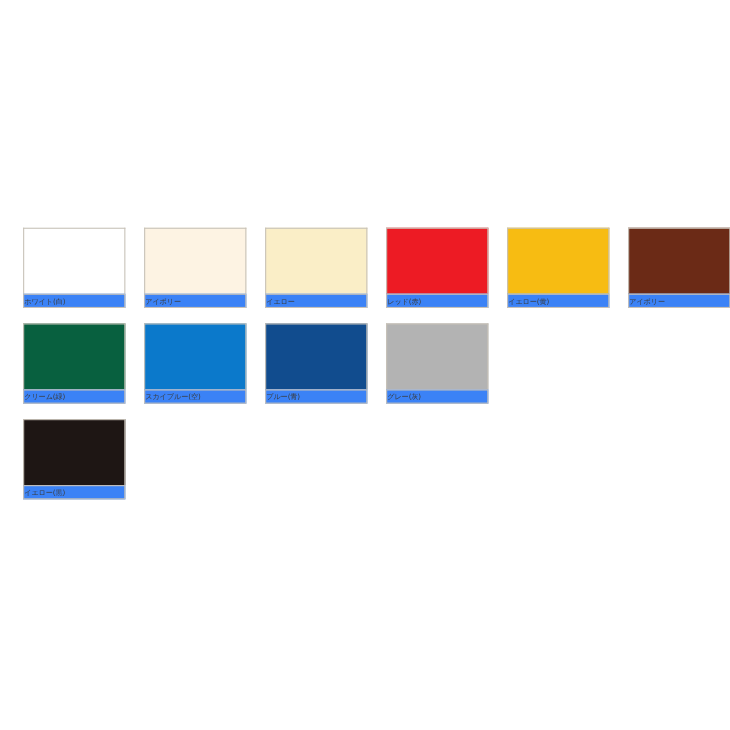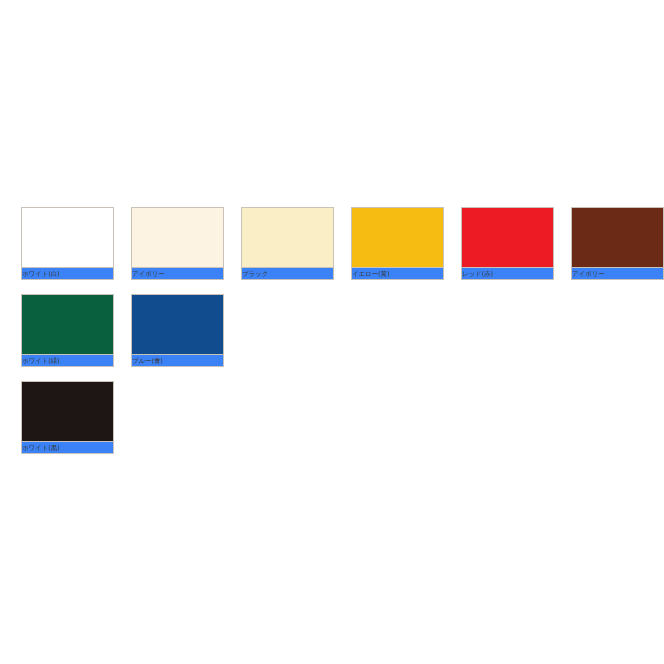--- a/index.html
+++ b/index.html
@@ -77,45 +77,53 @@
         <div class="swatch-cell">
           <div class="swatch-chip" style="background-image: ; background-position-x: ; background-position-y: ; background-size: ; background-repeat: ; background-attachment: ; background-origin: ; background-clip: ; background-color: rgb(255, 255, 255); --c: #ffffff;"></div>
           <div class="swatch-label">ホワイト(白)</div>
         </div>
         <div class="swatch-cell">
           <div class="swatch-chip" style="background-image: ; background-position-x: ; background-position-y: ; background-size: ; background-repeat: ; background-attachment: ; background-origin: ; background-clip: ; background-color: rgb(253, 243, 227); --c: #fdf3e3;"></div>
           <div class="swatch-label">アイボリー</div>
         </div>
         <div class="swatch-cell">
           <div class="swatch-chip" style="background-image: ; background-position-x: ; background-position-y: ; background-size: ; background-repeat: ; background-attachment: ; background-origin: ; background-clip: ; background-color: rgb(250, 238, 199); --c: #faeec7;"></div>
-          <div class="swatch-label">ブラック</div>
+          <div class="swatch-label">イエロー</div>
+        </div>
+        <div class="swatch-cell">
+          <div class="swatch-chip" style="background-image: ; background-position-x: ; background-position-y: ; background-size: ; background-repeat: ; background-attachment: ; background-origin: ; background-clip: ; background-color: rgb(237, 27, 36); --c: #ed1b24;"></div>
+          <div class="swatch-label">レッド(赤)</div>
         </div>
         <div class="swatch-cell">
           <div class="swatch-chip" style="background-image: ; background-position-x: ; background-position-y: ; background-size: ; background-repeat: ; background-attachment: ; background-origin: ; background-clip: ; background-color: rgb(247, 188, 18); --c: #f7bc12;"></div>
           <div class="swatch-label">イエロー(黄)</div>
-        </div>
-        <div class="swatch-cell">
-          <div class="swatch-chip" style="background-image: ; background-position-x: ; background-position-y: ; background-size: ; background-repeat: ; background-attachment: ; background-origin: ; background-clip: ; background-color: rgb(237, 27, 36); --c: #ed1b24;"></div>
-          <div class="swatch-label">レッド(赤)</div>
         </div>
         <div class="swatch-cell">
           <div class="swatch-chip" style="background-image: ; background-position-x: ; background-position-y: ; background-size: ; background-repeat: ; background-attachment: ; background-origin: ; background-clip: ; background-color: rgb(107, 42, 22); --c: #6b2a16;"></div>
           <div class="swatch-label">アイボリー</div>
         </div>
       </div>
       <div class="swatch-row">
         <div class="swatch-cell">
           <div class="swatch-chip" style="background-image: ; background-position-x: ; background-position-y: ; background-size: ; background-repeat: ; background-attachment: ; background-origin: ; background-clip: ; background-color: rgb(8, 96, 63); --c: #08603f;"></div>
-          <div class="swatch-label">ホワイト(緑)</div>
+          <div class="swatch-label">クリーム(緑)</div>
+        </div>
+        <div class="swatch-cell">
+          <div class="swatch-chip" style="background-image: ; background-position-x: ; background-position-y: ; background-size: ; background-repeat: ; background-attachment: ; background-origin: ; background-clip: ; background-color: rgb(11, 121, 203); --c: #0b79cb;"></div>
+          <div class="swatch-label">スカイブルー(空)</div>
         </div>
         <div class="swatch-cell">
           <div class="swatch-chip" style="background-image: ; background-position-x: ; background-position-y: ; background-size: ; background-repeat: ; background-attachment: ; background-origin: ; background-clip: ; background-color: rgb(17, 76, 142); --c: #114c8e;"></div>
           <div class="swatch-label">ブルー(青)</div>
         </div>
+        <div class="swatch-cell">
+          <div class="swatch-chip" style="background-image: ; background-position-x: ; background-position-y: ; background-size: ; background-repeat: ; background-attachment: ; background-origin: ; background-clip: ; background-color: rgb(179, 179, 179); --c: #b3b3b3;"></div>
+          <div class="swatch-label">グレー(灰)</div>
+        </div>
       </div>
       <div class="swatch-row">
         <div class="swatch-cell">
           <div class="swatch-chip" style="background-image: ; background-position-x: ; background-position-y: ; background-size: ; background-repeat: ; background-attachment: ; background-origin: ; background-clip: ; background-color: rgb(30, 22, 20); --c: #1e1614;"></div>
-          <div class="swatch-label">ホワイト(黒)</div>
+          <div class="swatch-label">イエロー(黒)</div>
         </div>
       </div>
     </div>
 </div>
 
 </body></html>

